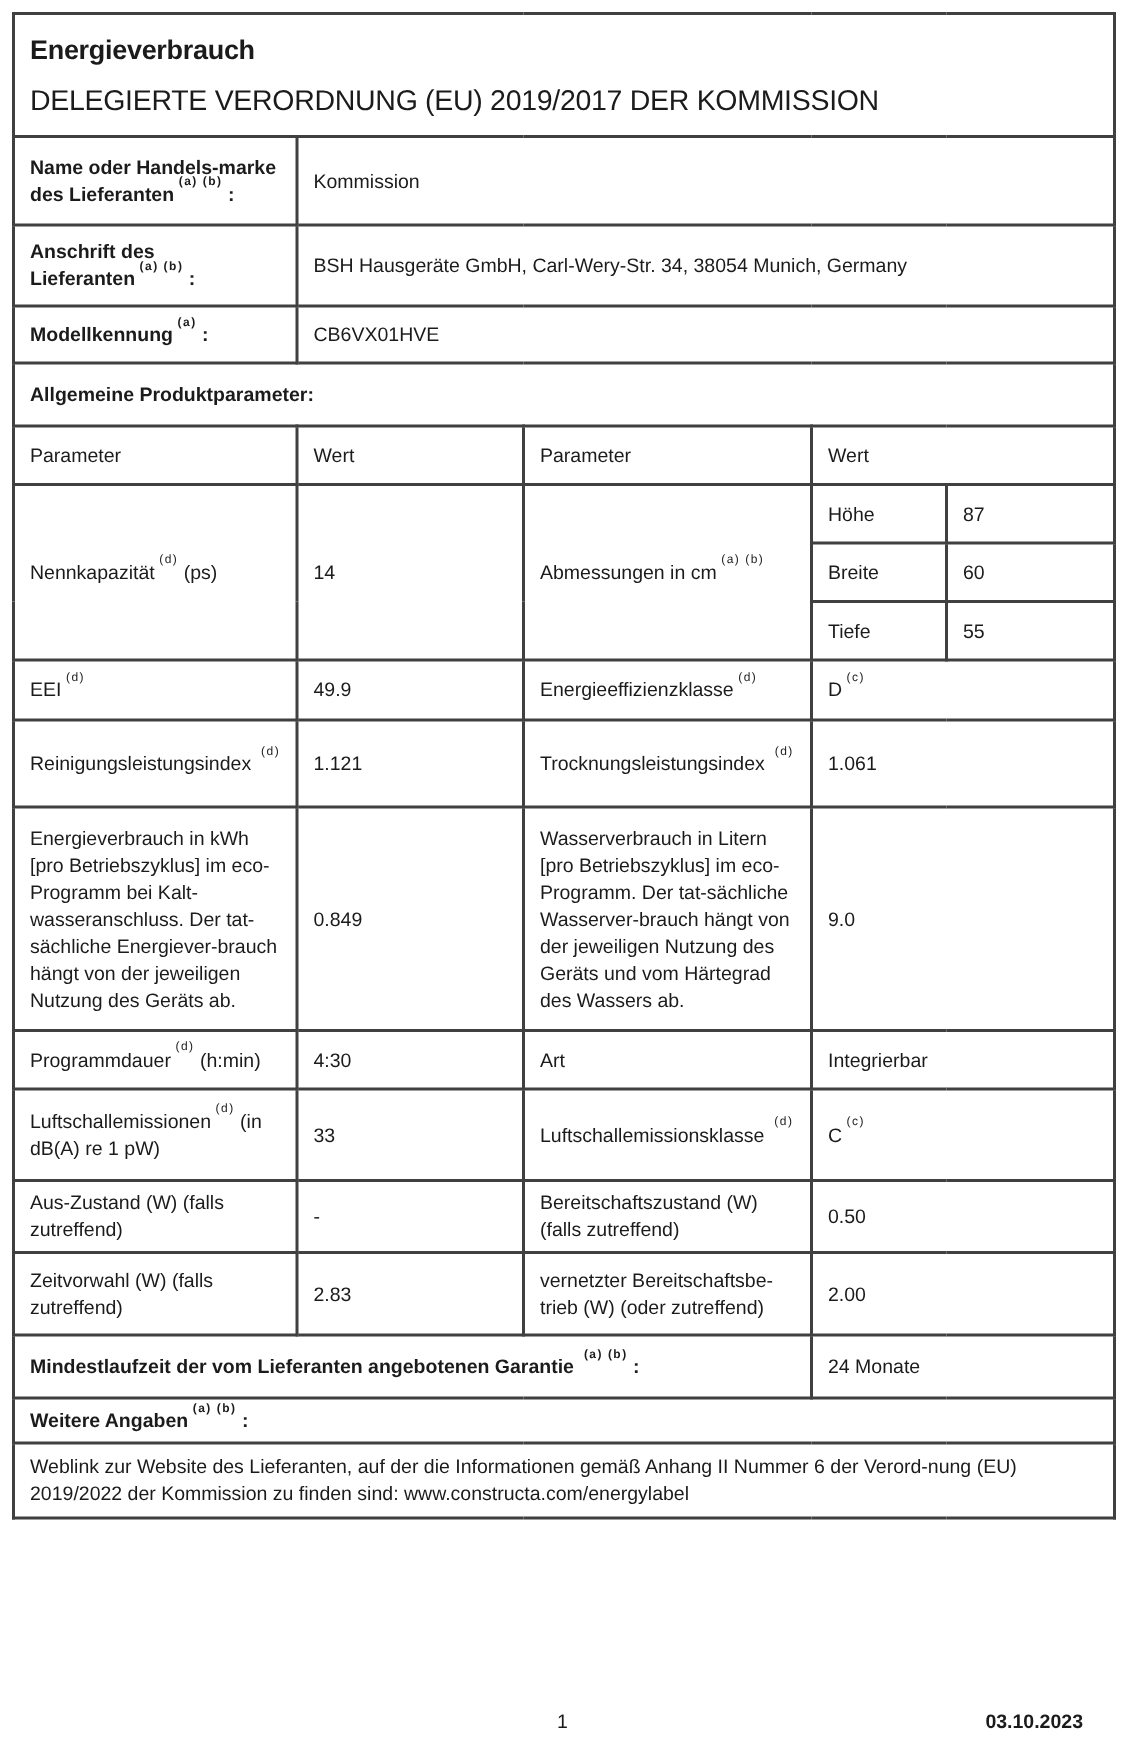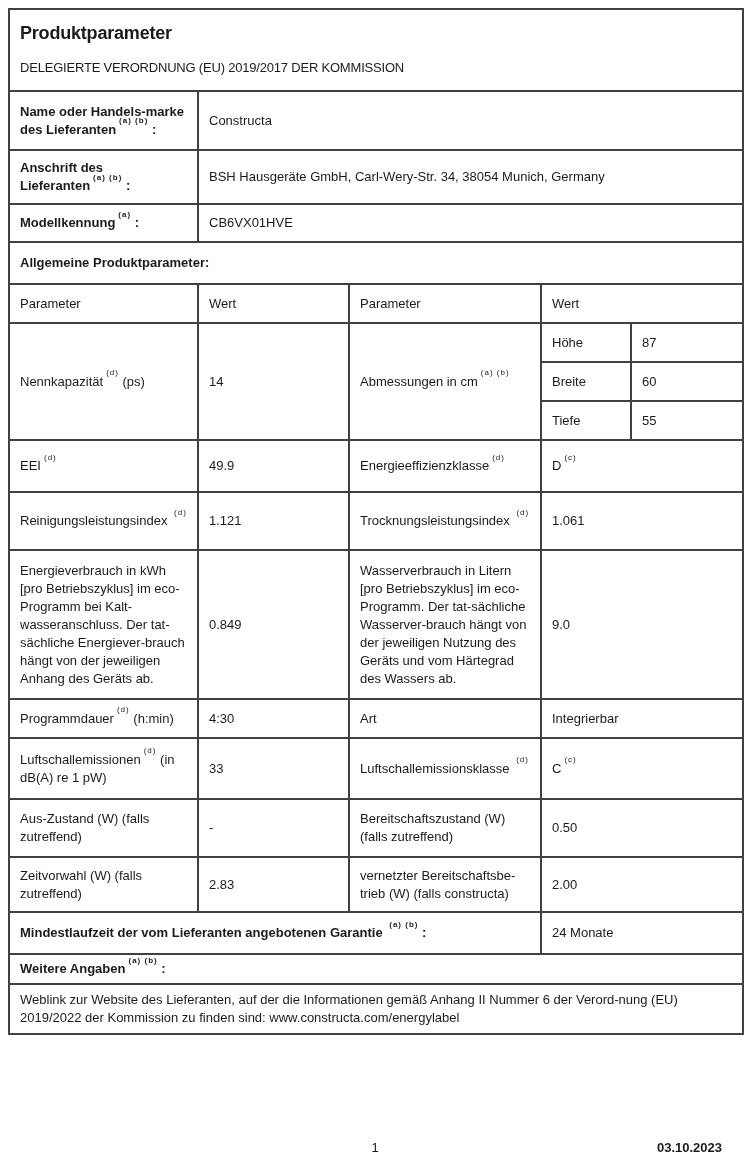--- a/index.html
+++ b/index.html
@@ -34,21 +34,21 @@
   sup.sp {
     font-size: 8px;
     line-height: 0;
     position: relative;
     top: -5px;
     margin-left: 3px;
     letter-spacing: 1px;
   }
   .hdr { padding: 12px 14px 14px 14px; vertical-align: top; }
   .doc-title { font-size: 18px; font-weight: bold; letter-spacing: -0.2px; }
-  .doc-sub { font-size: 13px; margin-top: 17px; letter-spacing: -0.2px; }
+  .doc-sub { font-size: 19px; margin-top: 17px; letter-spacing: -0.2px; }
   .weblink { line-height: 19px; padding: 6px 12px; margin-left: 20px; }
   .footer {
     position: absolute;
     left: 8px;
     top: 1140px;
     width: 734px;
     height: 20px;
     font-size: 13px;
   }
   .pgnum {
@@ -72,30 +72,30 @@
       <col style="width:189px">
         <col style="width:151px">
         <col style="width:192px">
         <col style="width:90px">
         <col style="width:112px">
     </colgroup>
 
     <tbody>
         <tr style="height:82px">
       <td colspan="5" class="hdr">
-        <div class="doc-title">Produktparameter</div>
+        <div class="doc-title">Energieverbrauch</div>
         <div class="doc-sub">DELEGIERTE VERORDNUNG (EU) 2019/2017 DER KOMMISSION</div>
       </td>
     </tr>
 
     <tr style="height:59px">
       <td class="b">
         <span>Name oder Handels-marke des Lieferanten</span><sup class="sp">(a) (b)</sup><span> :</span>
       </td>
-      <td colspan="4" class="txt">Constructa</td>
+      <td colspan="4" class="txt">Kommission</td>
     </tr>
 
     <tr style="height:54px">
       <td class="b">
         <span>Anschrift des Lieferanten</span><sup class="sp">(a) (b)</sup><span> :</span>
       </td>
       <td colspan="4" class="txt">BSH Hausgeräte GmbH, Carl-Wery-Str. 34, 38054 Munich, Germany</td>
     </tr>
 
     <tr style="height:38px">
@@ -129,21 +129,21 @@
     </tr>
     <tr style="height:39px">
       <td class="val">Breite</td>
       <td class="val">60</td>
     </tr>
     <tr style="height:39px">
       <td class="val">Tiefe</td>
       <td class="val">55</td>
     </tr>
 
-    <tr style="height:52px">
+    <tr style="height:40px">
       <td>
         <span>EEI</span><sup class="sp">(d)</sup>
       </td>
       <td class="val">49.9</td>
       <td>
         <span>Energieeffizienzklasse</span><sup class="sp">(d)</sup>
       </td>
       <td colspan="2" class="val">
         <span>D</span><sup class="sp">(c)</sup>
       </td>
@@ -154,21 +154,21 @@
         <span>Reinigungsleistungsindex</span> <sup class="sp">(d)</sup>
       </td>
       <td class="val">1.121</td>
       <td>
         <span>Trocknungsleistungsindex</span> <sup class="sp">(d)</sup>
       </td>
       <td colspan="2" class="val">1.061</td>
     </tr>
 
     <tr style="height:149px">
-      <td>Energieverbrauch in kWh [pro Betriebszyklus] im eco-Programm bei Kalt-wasseranschluss. Der tat-sächliche Energiever-brauch hängt von der jeweiligen Anhang des Geräts ab.</td>
+      <td>Energieverbrauch in kWh [pro Betriebszyklus] im eco-Programm bei Kalt-wasseranschluss. Der tat-sächliche Energiever-brauch hängt von der jeweiligen Nutzung des Geräts ab.</td>
       <td class="val">0.849</td>
       <td>Wasserverbrauch in Litern [pro Betriebszyklus] im eco-Programm. Der tat-sächliche Wasserver-brauch hängt von der jeweiligen Nutzung des Geräts und vom Härtegrad des Wassers ab.</td>
       <td colspan="2" class="val">9.0</td>
     </tr>
 
     <tr style="height:39px">
       <td>
         <span>Programmdauer</span><sup class="sp">(d)</sup><span> (h:min)</span>
       </td>
       <td class="val">4:30</td>
@@ -182,31 +182,31 @@
       </td>
       <td class="val">33</td>
       <td>
         <span>Luftschallemissionsklasse</span> <sup class="sp">(d)</sup>
       </td>
       <td colspan="2" class="val">
         <span>C</span><sup class="sp">(c)</sup>
       </td>
     </tr>
 
-    <tr style="height:58px">
+    <tr style="height:48px">
       <td>Aus-Zustand (W) (falls zutreffend)</td>
       <td class="val">-</td>
       <td>Bereitschaftszustand (W) (falls zutreffend)</td>
       <td colspan="2" class="val">0.50</td>
     </tr>
 
     <tr style="height:55px">
       <td>Zeitvorwahl (W) (falls zutreffend)</td>
       <td class="val">2.83</td>
-      <td>vernetzter Bereitschaftsbe-trieb (W) (falls constructa)</td>
+      <td>vernetzter Bereitschaftsbe-trieb (W) (oder zutreffend)</td>
       <td colspan="2" class="val">2.00</td>
     </tr>
 
     <tr style="height:42px">
       <td colspan="3" class="b">
         <span>Mindestlaufzeit der vom Lieferanten angebotenen Garantie</span> <sup class="sp">(a) (b)</sup><span> :</span>
       </td>
       <td colspan="2" class="txt">24 Monate</td>
     </tr>
 

